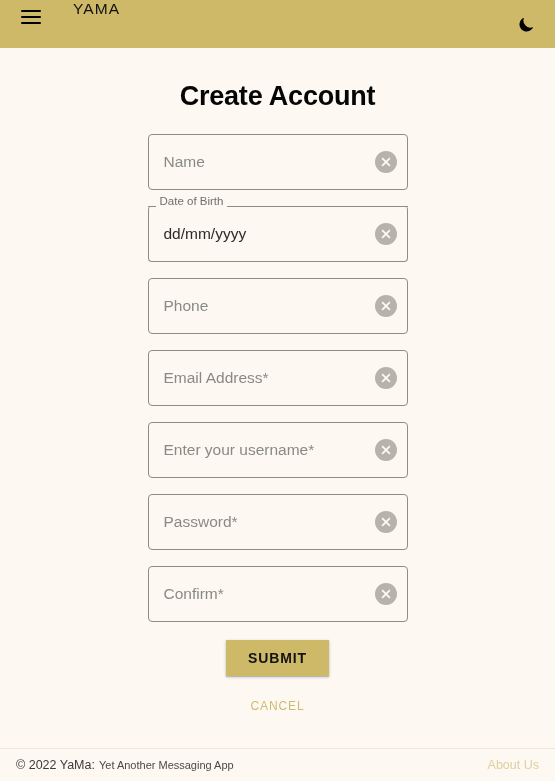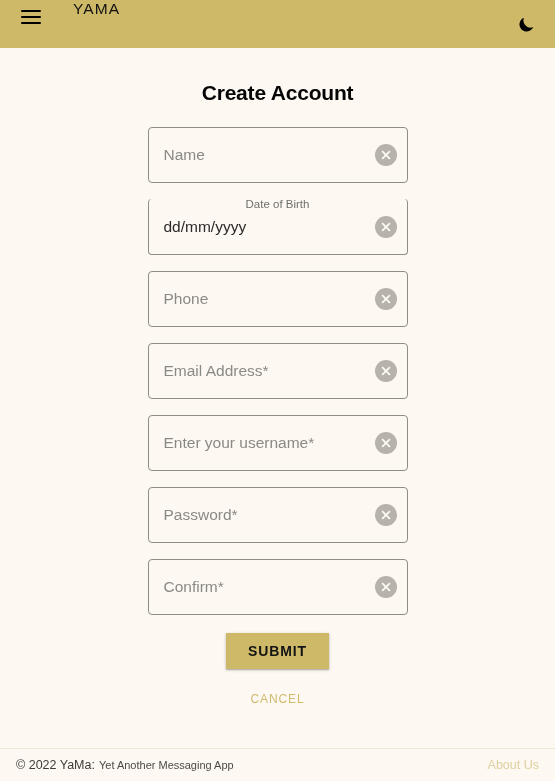--- a/index.html
+++ b/index.html
@@ -72,21 +72,21 @@
 
   
   .content {
     height: calc(781px - 48px - 33px);
     overflow: hidden;
     padding-top: 33px;
   }
 
   .page-title {
     text-align: center;
-    font-size: 21px;
+    font-size: 27px;
     font-weight: bold;
     letter-spacing: -0.2px;
     color: #050505;
     margin-bottom: 22px;
   }
 
   .form {
     width: 260px;
     margin: 0 auto;
   }
@@ -109,23 +109,22 @@
   .field.notched .field-outline {
     border-top: none;
   }
   .field.notched .notch-top {
     position: absolute;
     top: 0;
     left: 0;
     right: 0;
     height: 1px;
     display: flex;
-    align-items: center;
+    align-items: flex-end;
     pointer-events: none;
-    flex-direction: column;
   }
   .field.notched .notch-top .seg {
     height: 1px;
     background: #8d8d86;
   }
   .field.notched .notch-top .seg.left { width: 8px; }
   .field.notched .notch-top .seg.right { flex: 1; }
   .field.notched .notch-gap {
     padding: 0 4px;
     font-size: 11.5px;

